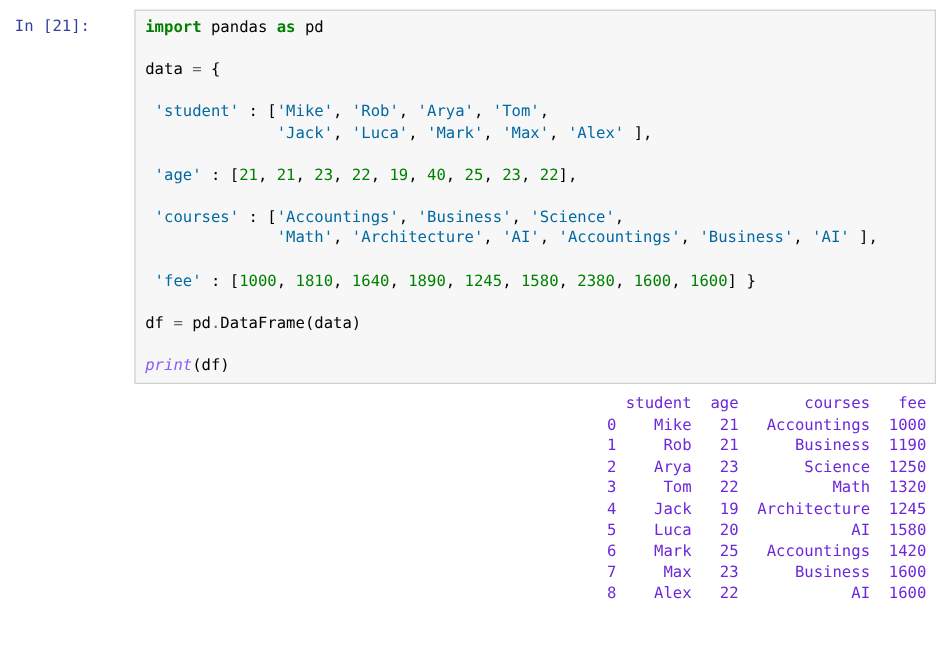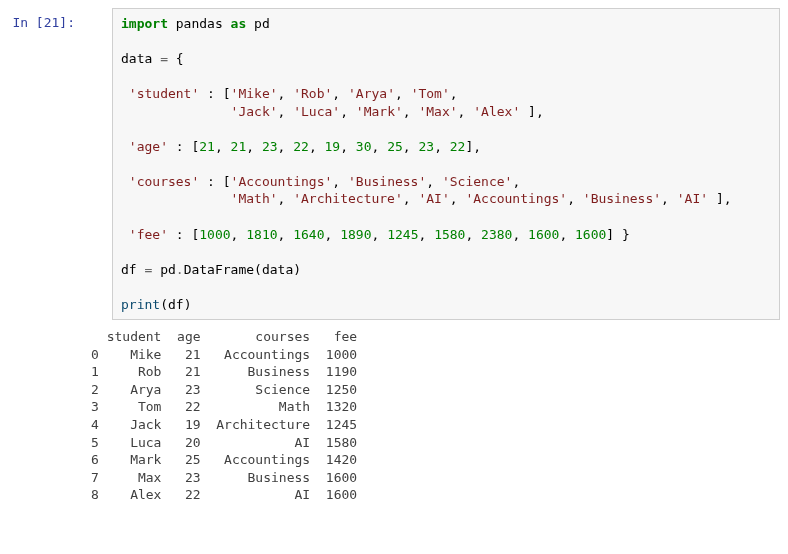--- a/index.html
+++ b/index.html
@@ -39,51 +39,52 @@
       border: 1px solid #cfcfcf;
       padding: 6px 8px;
       white-space: pre;
       overflow-x: auto;
     }
     .output-area {
       flex: 1;
       padding: 6px 8px;
       white-space: pre;
       overflow-x: auto;
-      color: #404040;
+      color: #6d28d9;
+      text-align: right;
     }
     .output-cell {
       display: flex;
       align-items: flex-start;
       margin-top: 2px;
     }
     .output-prompt {
       width: 75px;
       flex-shrink: 0;
     }
     .kw { color: #008000; font-weight: bold; text-align: right; }
     .nn { color: #000000; text-align: right; }
     .op { color: #666666; }
-    .str { color: #7f1d1d; }
+    .str { color: #0369a1; }
     .num { color: #008000; }
-    .builtin { color: #0c4a6e; }
+    .builtin { color: #8b5cf6; font-style: italic; }
   </style>
 </head>
 <body>
 
 <div class="cell">
   <div class="prompt"><span class="prompt-in">In [</span><span class="prompt-num">21</span><span class="prompt-in">]:</span></div>
   <div class="input-area"><span class="kw">import</span> <span class="nn">pandas</span> <span class="kw">as</span> <span class="nn">pd</span>
 
 <span>data</span> <span class="op">=</span> <span>{</span>
 
  <span class="str">'student'</span> <span>:</span> <span>[</span><span class="str">'Mike'</span>, <span class="str">'Rob'</span>, <span class="str">'Arya'</span>, <span class="str">'Tom'</span>,
               <span class="str">'Jack'</span>, <span class="str">'Luca'</span>, <span class="str">'Mark'</span>, <span class="str">'Max'</span>, <span class="str">'Alex'</span> <span>]</span>,
 
- <span class="str">'age'</span> <span>:</span> <span>[</span><span class="num">21</span>, <span class="num">21</span>, <span class="num">23</span>, <span class="num">22</span>, <span class="num">19</span>, <span class="num">30</span>, <span class="num">25</span>, <span class="num">23</span>, <span class="num">22</span><span>]</span>,
+ <span class="str">'age'</span> <span>:</span> <span>[</span><span class="num">21</span>, <span class="num">21</span>, <span class="num">23</span>, <span class="num">22</span>, <span class="num">19</span>, <span class="num">40</span>, <span class="num">25</span>, <span class="num">23</span>, <span class="num">22</span><span>]</span>,
 
  <span class="str">'courses'</span> <span>:</span> <span>[</span><span class="str">'Accountings'</span>, <span class="str">'Business'</span>, <span class="str">'Science'</span>,
               <span class="str">'Math'</span>, <span class="str">'Architecture'</span>, <span class="str">'AI'</span>, <span class="str">'Accountings'</span>, <span class="str">'Business'</span>, <span class="str">'AI'</span> <span>]</span>,
 
  <span class="str">'fee'</span> <span>:</span> <span>[</span><span class="num">1000</span>, <span class="num">1810</span>, <span class="num">1640</span>, <span class="num">1890</span>, <span class="num">1245</span>, <span class="num">1580</span>, <span class="num">2380</span>, <span class="num">1600</span>, <span class="num">1600</span><span>]</span> <span>}</span>
 
 <span>df</span> <span class="op">=</span> <span>pd</span><span class="op">.</span><span>DataFrame</span><span>(</span><span>data</span><span>)</span>
 
 <span class="builtin">print</span><span>(</span><span>df</span><span>)</span></div>
 </div>

